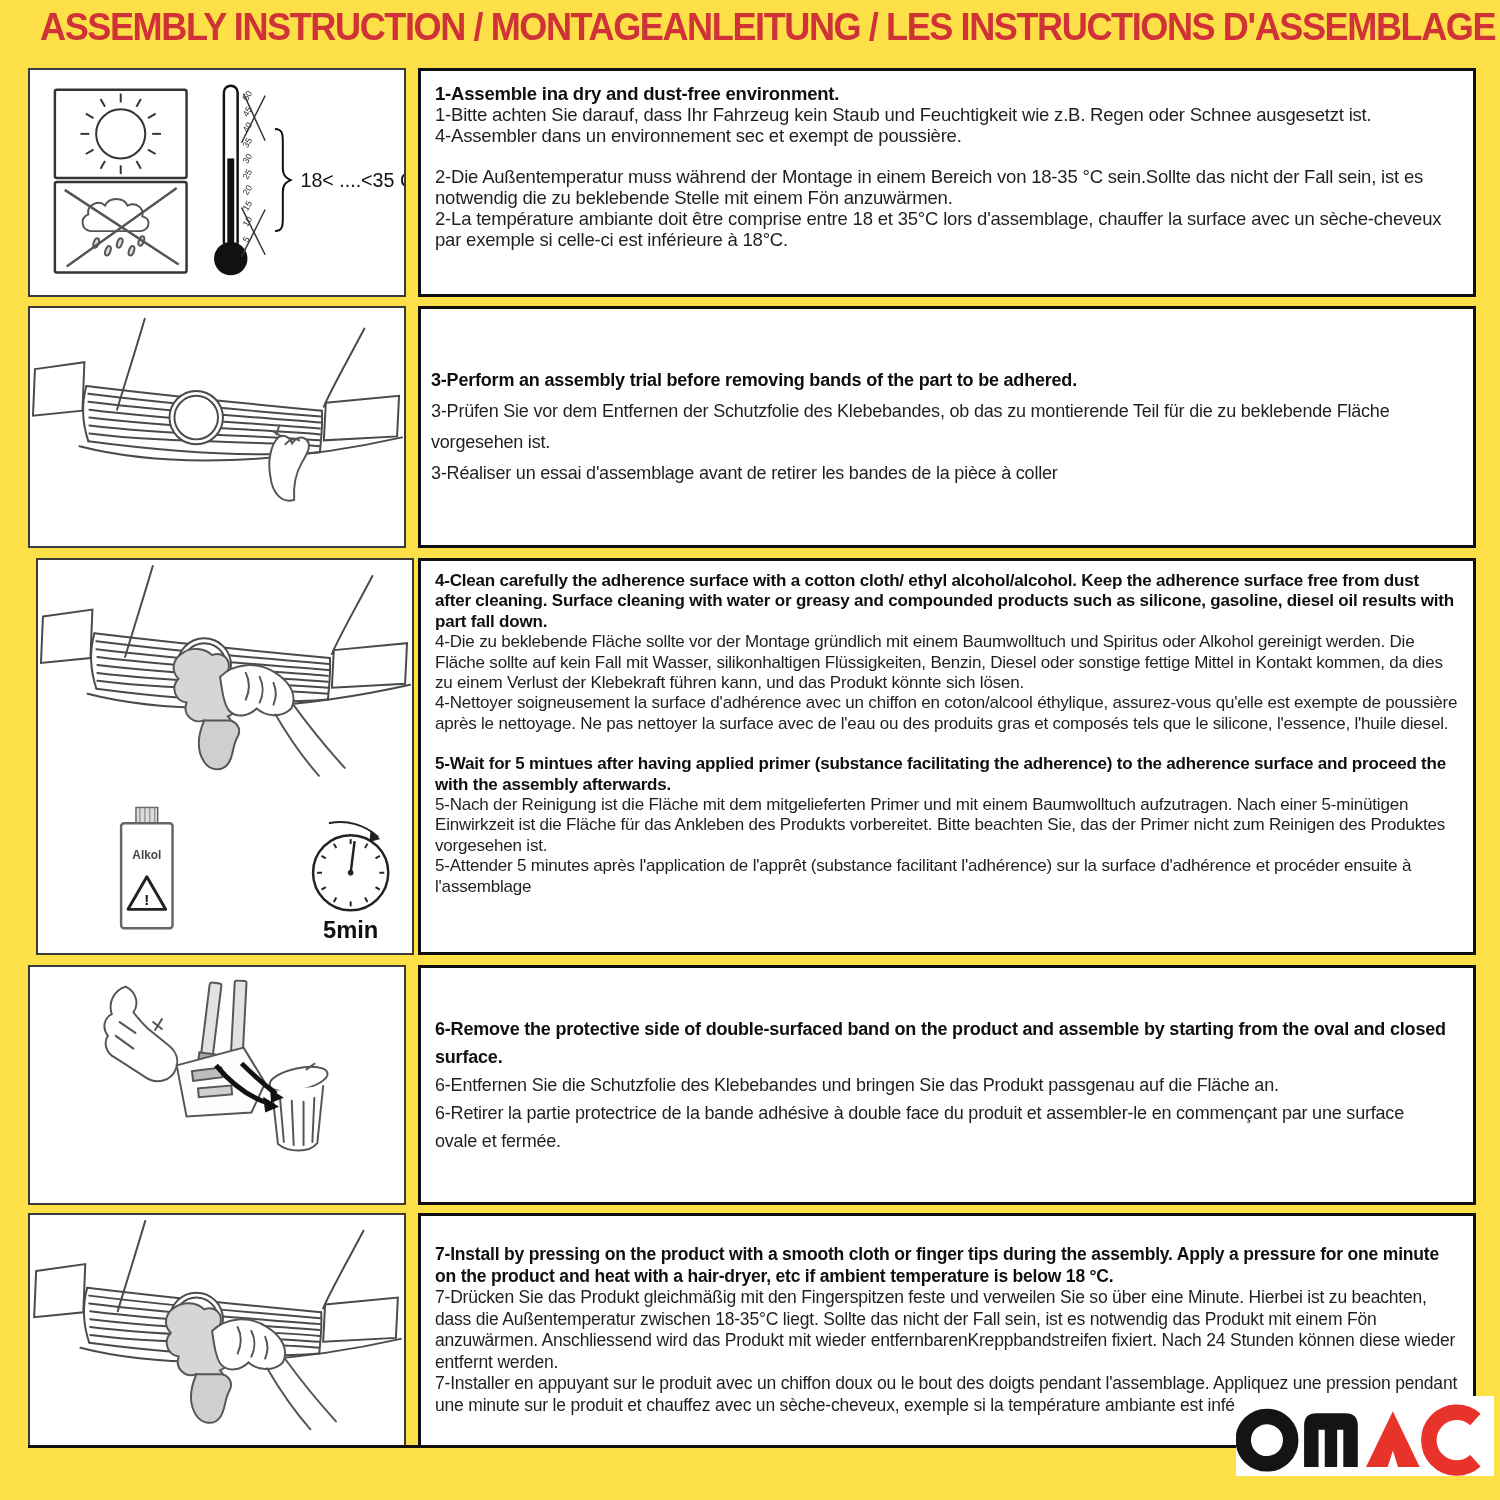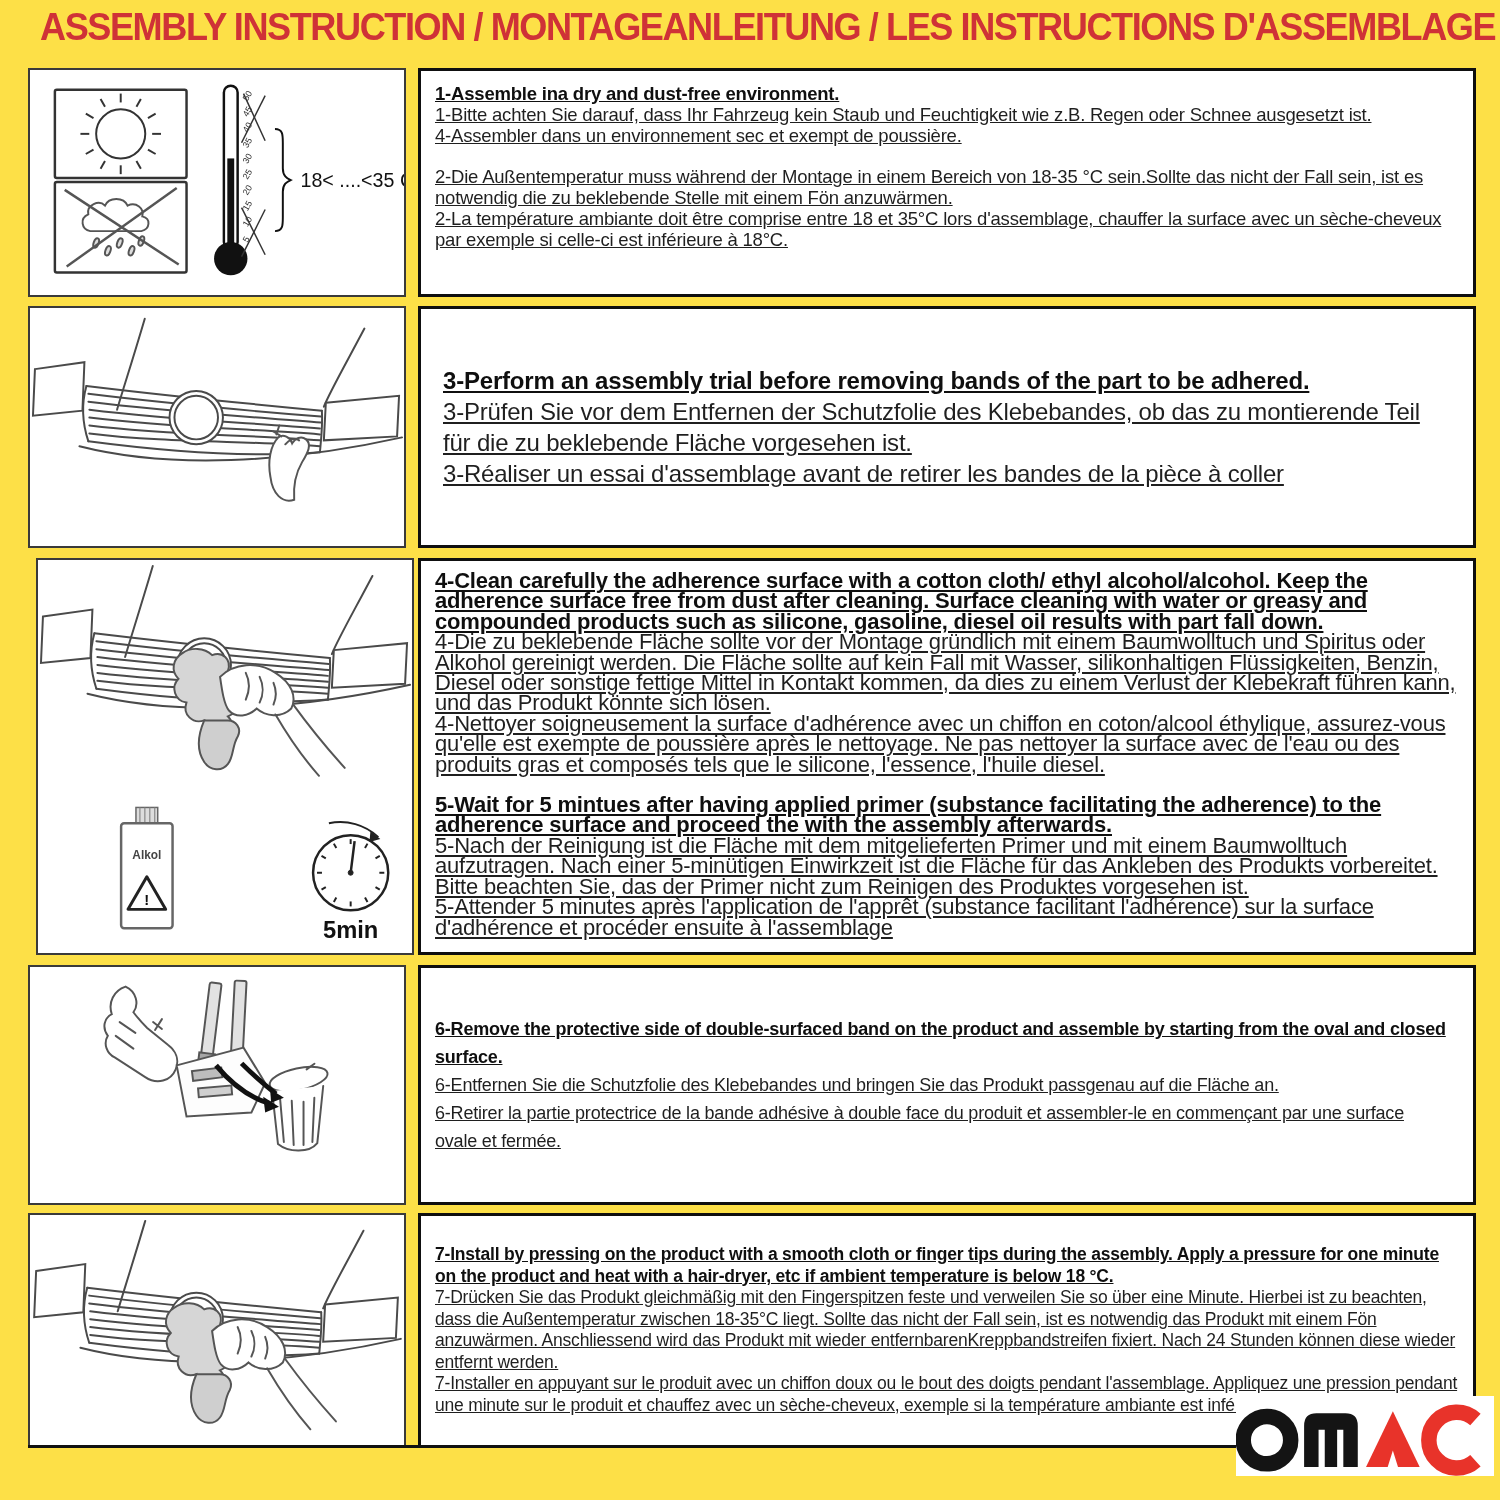--- a/index.html
+++ b/index.html
@@ -6,34 +6,34 @@
   .page{position:relative;width:1500px;height:1500px;background:#fde047;overflow:hidden;
         font-family:"Liberation Sans",sans-serif;color:#1f1f1f;}
   .title{position:absolute;left:40px;top:6px;font-size:38px;font-weight:bold;
          letter-spacing:-1.5px;color:#cf3237;white-space:nowrap;
          transform:scaleX(.95);transform-origin:left top;}
   .imgbox{position:absolute;left:28px;width:378px;border:2px solid #3a3a3a;
           background:#fff;box-sizing:border-box;}
   .imgbox svg{display:block;width:100%;height:100%;}
   .textbox{position:absolute;left:418px;width:1058px;border:3px solid #0f0f0f;
            background:#fff;box-sizing:border-box;letter-spacing:-0.2px;overflow:hidden;}
-  .textbox p{margin:0;padding:0;text-decoration:underline;}
+  .textbox p{margin:0;padding:0;}
   p.en{font-weight:bold;color:#0f0f0f;}
   
   #row1-img{top:68px;height:229px;} #row1-text{top:68px;height:229px;}
   #row2-img{top:306px;height:242px;} #row2-text{top:306px;height:242px;}
   #row3-img{top:558px;height:397px;margin-left:8px;} #row3-text{top:558px;height:397px;}
   #row4-img{top:965px;height:240px;} #row4-text{top:965px;height:240px;}
   #row5-img{top:1213px;height:235px;} #row5-text{top:1213px;height:235px;}
   
   #row1-text .inner{padding:12px 10px 0 14px;font-size:18.5px;line-height:21px;}
   #row1-text .block + .block{margin-top:20px;}
   #row2-text{display:flex;align-items:center;}
-  #row2-text .inner{padding-left:22px;font-size:24px;line-height:31px;width:980px;}
-  #row3-text .inner{padding:10px 14px 0 14px;font-size:22px;line-height:20.4px;}
+  #row2-text .inner{padding-left:10px;font-size:18px;line-height:31px;width:980px;}
+  #row3-text .inner{padding:10px 14px 0 14px;font-size:17px;line-height:20.4px;}
   #row3-text .block + .block{margin-top:20px;}
   #row4-text{display:flex;align-items:center;}
   #row4-text .inner{padding-left:14px;font-size:18px;line-height:28px;width:1015px;}
   #row5-text .inner{padding:28px 10px 0 14px;font-size:17.5px;line-height:21.5px;}
   svg text{font-family:"Liberation Sans",sans-serif;}
   .bottom-rule{position:absolute;left:28px;top:1445px;width:1212px;height:3px;background:#111;}
   .logo{position:absolute;left:1236px;top:1396px;width:258px;height:80px;background:#fff;z-index:5;}
 </style>
 </head>
 <body>

